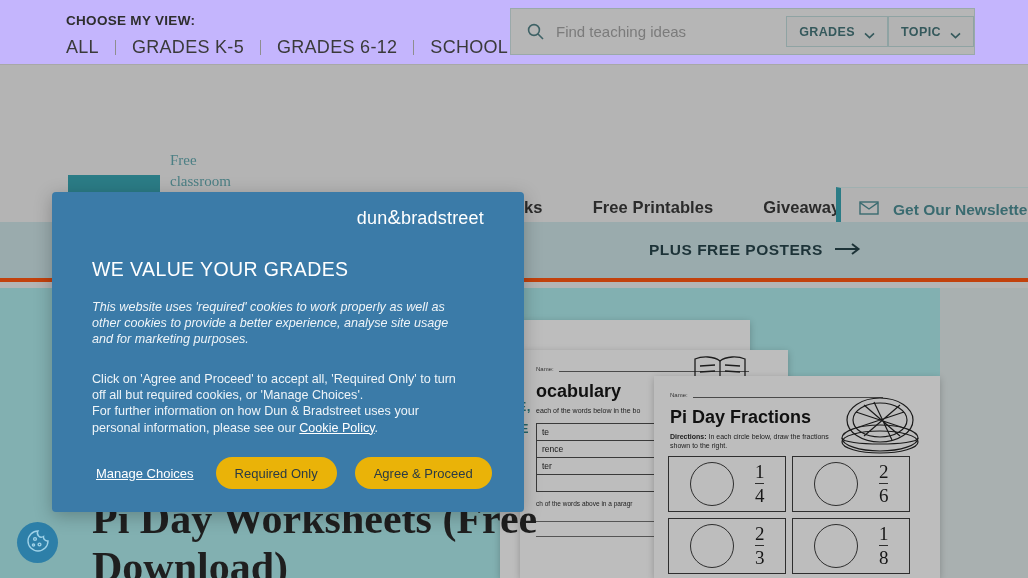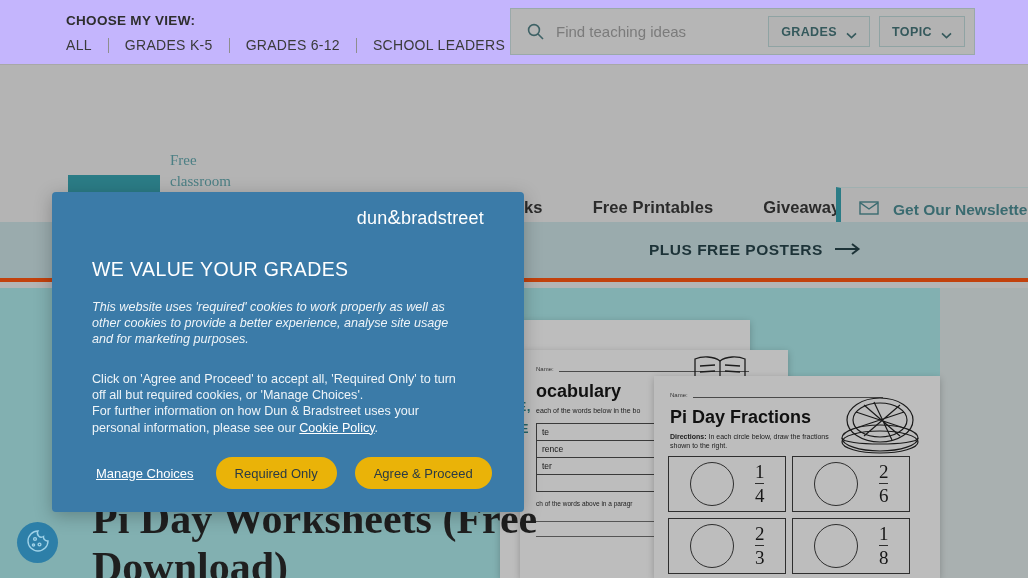--- a/index.html
+++ b/index.html
@@ -20,38 +20,38 @@
     background: #c4b5fd;
     border-bottom: 1px solid #a8a8a8;
   }
   .choose-label {
     position: absolute; left: 66px; top: 13px;
     font-size: 13.5px; font-weight: bold; color: #2e2e2e;
     letter-spacing: .3px;
   }
   .viewlinks { position: absolute; left: 66px; top: 37px; display: flex; align-items: center; }
   .viewlinks a {
-    font-size: 14px; color: #3a3a3a; text-decoration: none; letter-spacing: .3px;
+    font-size: 18px; color: #3a3a3a; text-decoration: none; letter-spacing: .3px;
     padding: 0 16px;
   }
   .viewlinks a:first-child { padding-left: 0; }
   .vsep { width: 1px; height: 15px; background: #8e8e8e; }
 
   .searchwrap {
     position: absolute; left: 510px; top: 8px; width: 465px; height: 47px;
     border: 1px solid #9aa9a9; background: #b6b6b6; display: flex; align-items: center;
   }
   .search-icon { margin-left: 16px; width: 17px; height: 17px; flex: none; }
   .search-input {
     flex: 1; border: none; background: transparent; outline: none; margin-left: 12px;
     font-family: "Liberation Sans", sans-serif; font-size: 15px; color: #6d6d6d;
   }
   .search-input::placeholder { color: #7b7b7b; }
   .pill {
-    height: 31px; margin-right: 9px; padding: 0 12px;
+    height: 31px; padding: 0 12px;
     border: 1px solid #8fa3a3; background: #b3b3b3;
     display: flex; align-items: center; gap: 9px;
     font-size: 12.5px; font-weight: bold; color: #35595c; letter-spacing: .4px;
     cursor: pointer;
   }
   .chev { width: 11px; height: 7px; flex: none; }
 
   
   .header {
     position: absolute; left: 0; top: 66px; width: 1028px; height: 155px;

